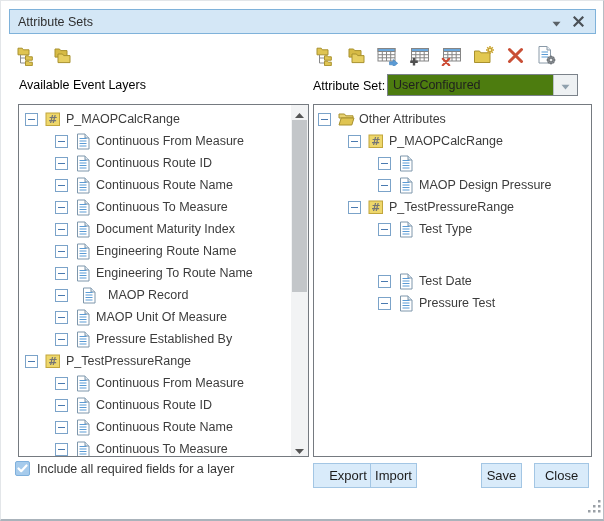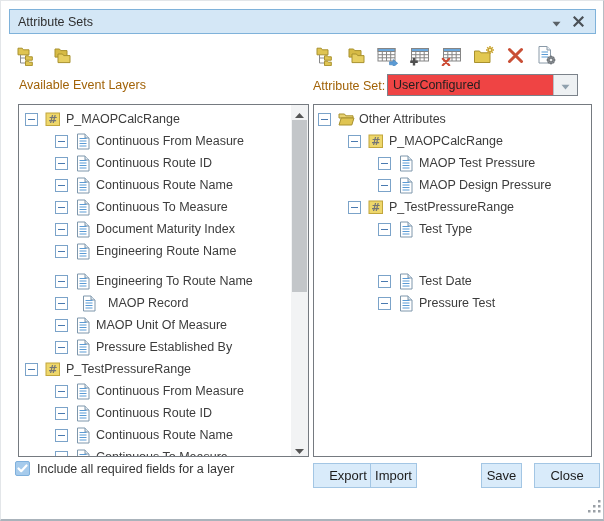--- a/index.html
+++ b/index.html
@@ -16,25 +16,25 @@
     display:flex;align-items:center;padding:0 8px;
   }
   .titlebar .title{flex:1;font-size:12.5px;color:#2f2f2f;}
   .tb-btn{display:flex;align-items:center;justify-content:center;width:18px;height:18px;cursor:pointer;margin-left:4px;}
   .toolbar{position:absolute;top:41px;height:26px;display:flex;align-items:center;}
   .toolbar.tb-left{left:12px;gap:10px;}
   .toolbar.tb-right{left:311px;width:248px;justify-content:space-between;}
   .tool-btn{width:26px;height:26px;display:flex;align-items:center;justify-content:center;
     background:transparent;border:none;padding:0;cursor:pointer;}
   .tool-btn .icon{display:flex;}
-  .section-label{position:absolute;font-size:12.5px;color:#a16207;white-space:nowrap;}
+  .section-label{position:absolute;font-size:12.5px;color:#000000;white-space:nowrap;}
   #label-available{left:18px;top:77px;}
   #label-attrset{left:312px;top:78px;}
   .combobox{position:absolute;left:386px;top:73px;width:191px;height:22px;box-sizing:border-box;
-    border:1px solid #7b828a;background:#ef4444;display:flex;cursor:pointer;}
+    border:1px solid #7b828a;background:#4d7c0f;display:flex;cursor:pointer;}
   .combo-value{flex:1;font-size:12.5px;color:#1f1f1f;padding:3px 0 0 5px;overflow:hidden;white-space:nowrap;}
   .combo-btn{width:23px;background:#eef1f3;border-left:1px solid #b9c0c6;display:flex;align-items:center;justify-content:center;}
   .panel{position:absolute;top:103px;height:353px;box-sizing:border-box;background:#fff;border:1px solid #757a80;overflow:hidden;}
   .panel-left{left:17px;width:291px;}
   .panel-right{left:312px;width:279px;}
   .tree{position:absolute;left:0;top:0;bottom:0;right:0;padding-top:3px;overflow:hidden;}
   .panel-left .tree{right:17px;}
   .tree-row{display:flex;align-items:center;height:22px;font-size:12.5px;color:#3c3c3c;white-space:nowrap;}
   .expander{width:13px;height:13px;box-sizing:border-box;border:1px solid #7ba3c9;background:#fff;
     position:relative;margin-right:6px;flex:none;cursor:pointer;}
@@ -46,21 +46,21 @@
   .sb-thumb{position:absolute;left:1px;width:15px;top:15px;height:172px;background:#c3c6c9;cursor:pointer;}
   .chk-row{position:absolute;left:14px;top:460px;display:flex;align-items:center;gap:7px;font-size:12.5px;color:#333;}
   .checkbox{width:15px;height:15px;box-sizing:border-box;background:#a6cbec;border:1px solid #7fb0dc;border-radius:2px;
     display:flex;align-items:center;justify-content:center;cursor:pointer;}
   .legend-row{position:absolute;left:11px;top:480px;display:flex;align-items:center;gap:5px;font-size:12.5px;color:#333;}
   .btn{position:absolute;top:462px;height:25px;box-sizing:border-box;background:#d9ebfa;border:1px solid #a3c6e4;
     font-family:inherit;font-size:13px;color:#1b1b1b;padding:0;cursor:pointer;}
   #btn-export{left:312px;width:70px;}
   #btn-import{left:369px;width:47px;}
   #btn-save{left:480px;width:41px;}
-  #btn-close{left:533px;width:66px;}
+  #btn-close{left:533px;width:55px;}
   .resize-grip{position:absolute;right:2px;bottom:2px;cursor:nwse-resize;}
 </style>
 </head>
 <body>
 
 <div class="window">
 
   <div class="titlebar">
     <span class="title">Attribute Sets</span>
     <span class="tb-btn">
@@ -263,21 +263,21 @@
           <span class="expander"></span>
           <span class="node-icon">
             <svg width="14" height="17" viewBox="0 0 14 17">
               <path d="M1.5 1 h7.5 L13 5 V16 H1.5 Z" fill="#fff" stroke="#7e97ac"></path>
               <path d="M9 1 V5 h4" fill="#dce6ee" stroke="#7e97ac"></path>
               <path d="M3.5 5.5 h7 M3.5 8 h7 M3.5 10.5 h7 M3.5 13 h7" stroke="#5b9bd5" stroke-width="1.2" fill="none"></path>
             </svg>
           </span>
           <span class="node-label">Engineering Route Name</span>
         </div>
-        <div class="tree-row" style="padding-left: 36px; margin-top: 8px;">
+        <div class="tree-row" style="padding-left: 36px;">
           <span class="expander"></span>
           <span class="node-icon">
             <svg width="14" height="17" viewBox="0 0 14 17">
               <path d="M1.5 1 h7.5 L13 5 V16 H1.5 Z" fill="#fff" stroke="#7e97ac"></path>
               <path d="M9 1 V5 h4" fill="#dce6ee" stroke="#7e97ac"></path>
               <path d="M3.5 5.5 h7 M3.5 8 h7 M3.5 10.5 h7 M3.5 13 h7" stroke="#5b9bd5" stroke-width="1.2" fill="none"></path>
             </svg>
           </span>
           <span class="node-label">Engineering To Route Name</span>
         </div>
@@ -408,21 +408,20 @@
         </div>
         <div class="tree-row" style="padding-left: 64px;">
           <span class="expander"></span>
           <span class="node-icon">
             <svg width="14" height="17" viewBox="0 0 14 17">
               <path d="M1.5 1 h7.5 L13 5 V16 H1.5 Z" fill="#fff" stroke="#7e97ac"></path>
               <path d="M9 1 V5 h4" fill="#dce6ee" stroke="#7e97ac"></path>
               <path d="M3.5 5.5 h7 M3.5 8 h7 M3.5 10.5 h7 M3.5 13 h7" stroke="#5b9bd5" stroke-width="1.2" fill="none"></path>
             </svg>
           </span>
-          <span class="node-label">MAOP Test Pressure</span>
         </div>
         <div class="tree-row" style="padding-left: 64px;">
           <span class="expander"></span>
           <span class="node-icon">
             <svg width="14" height="17" viewBox="0 0 14 17">
               <path d="M1.5 1 h7.5 L13 5 V16 H1.5 Z" fill="#fff" stroke="#7e97ac"></path>
               <path d="M9 1 V5 h4" fill="#dce6ee" stroke="#7e97ac"></path>
               <path d="M3.5 5.5 h7 M3.5 8 h7 M3.5 10.5 h7 M3.5 13 h7" stroke="#5b9bd5" stroke-width="1.2" fill="none"></path>
             </svg>
           </span>

